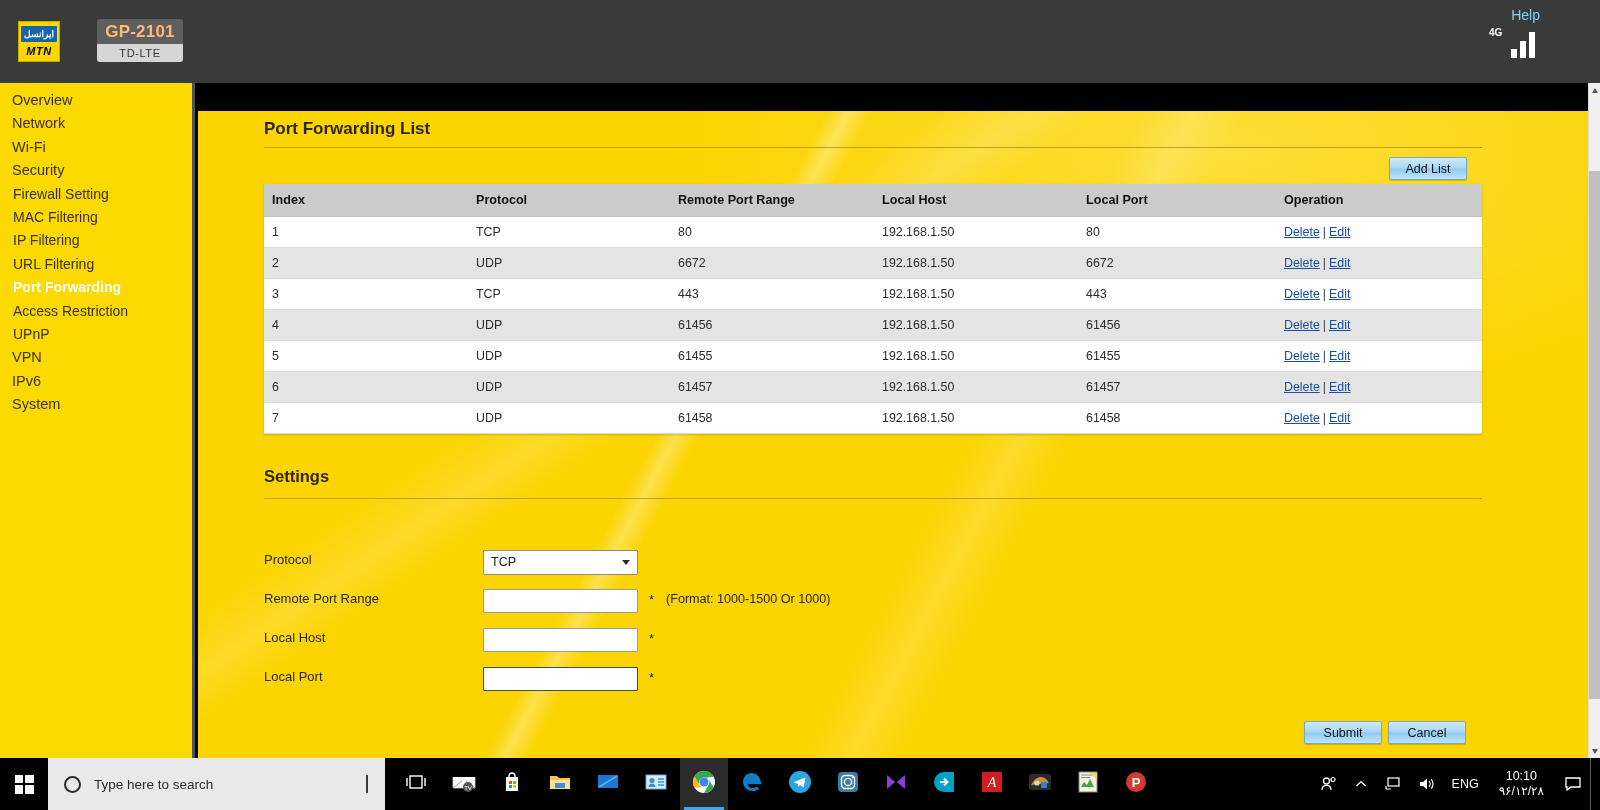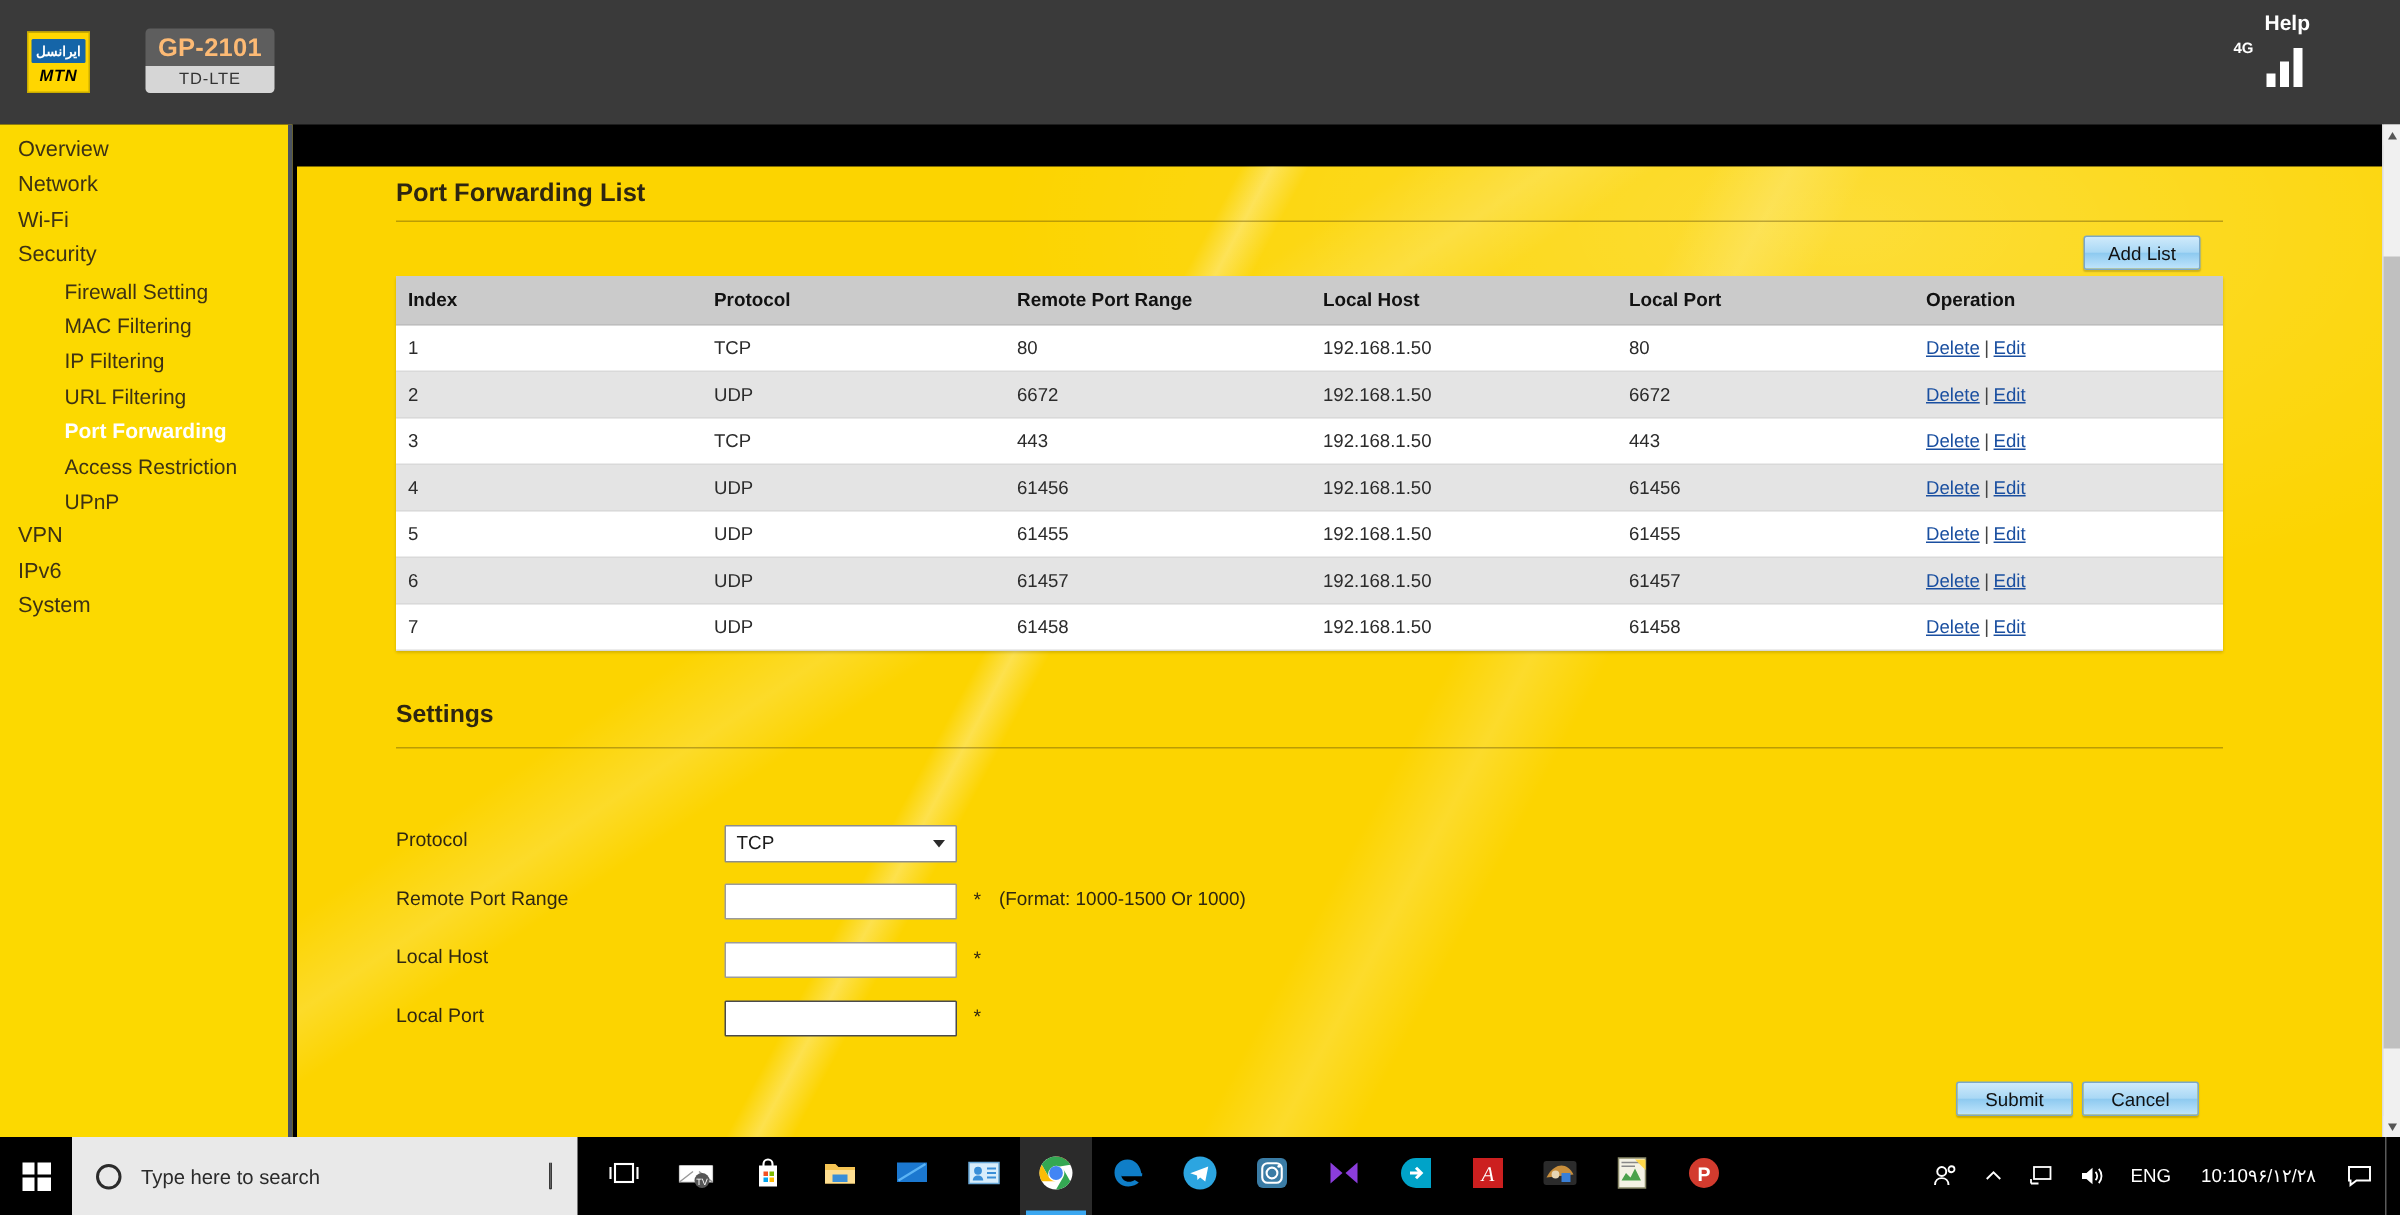--- a/index.html
+++ b/index.html
@@ -56,21 +56,21 @@
   }
   #logo-model .lm-bot {
     background: #d6d6d6;
     color: #333; font-size: 11px;
     text-align: center; line-height: 18px;
     border-radius: 0 0 3px 3px;
     letter-spacing: .6px;
   }
   #help-link {
     position: absolute; right: 60px; top: 7px;
-    color: #ffffff; font-size: 14px; font-weight: bold;
+    color: #7dd3fc; font-size: 14px; font-weight: normal;
     text-decoration: none;
     text-align: right;
   }
   #signal-wrap {
     position: absolute; right: 65px; top: 27px;
     width: 46px; height: 34px;
   }
   #signal-wrap .net-type {
     position: absolute; left: 0; top: 0;
     color: #fff; font-size: 10px; font-weight: bold;
@@ -94,21 +94,21 @@
     overflow: hidden;
   }
   .nav-item {
     color: #3d3214;
     font-size: 14.5px;
     line-height: 23.4px;
     padding-left: 12px;
     cursor: pointer;
     white-space: nowrap;
   }
-  .nav-item.sub { padding-left: 43px; font-size: 14px; }
+  .nav-item.sub { padding-left: 13px; font-size: 14px; }
   .nav-item.active { color: #ffffff; font-weight: bold; }
 
   
   #content {
     position: absolute; left: 198px; top: 83px;
     width: 1390px; height: 675px;
     overflow: hidden;
     background:
       linear-gradient(118deg, rgba(255,255,255,0) 36%, rgba(255,255,255,.30) 37.2%, rgba(255,255,255,0) 38.6%),
       linear-gradient(118deg, rgba(255,255,255,0) 54%, rgba(255,255,255,.17) 57%, rgba(255,255,255,0) 60%),
@@ -350,21 +350,21 @@
   #tray {
     position: absolute; right: 0; top: 0;
     height: 52px;
     display: flex; align-items: center;
   }
   .tray-item {
     display: flex; align-items: center; justify-content: center;
     height: 52px; padding: 0 8px; cursor: pointer; color: #fff;
   }
   #tray-clock {
-    display: flex; flex-direction: row;
+    display: flex; flex-direction: column;
     align-items: center; justify-content: center;
     height: 52px; padding: 0 12px; cursor: pointer;
     color: #fff; line-height: 15px;
   }
   #tray-clock .t-time { font-size: 12.5px; }
   #tray-clock .t-date { font-size: 12px; }
   #tray-lang { font-size: 12.5px; color: #fff; padding: 0 8px; }
   #show-desktop {
     width: 10px; height: 52px;
     border-left: 1px solid #5a5a5a;

